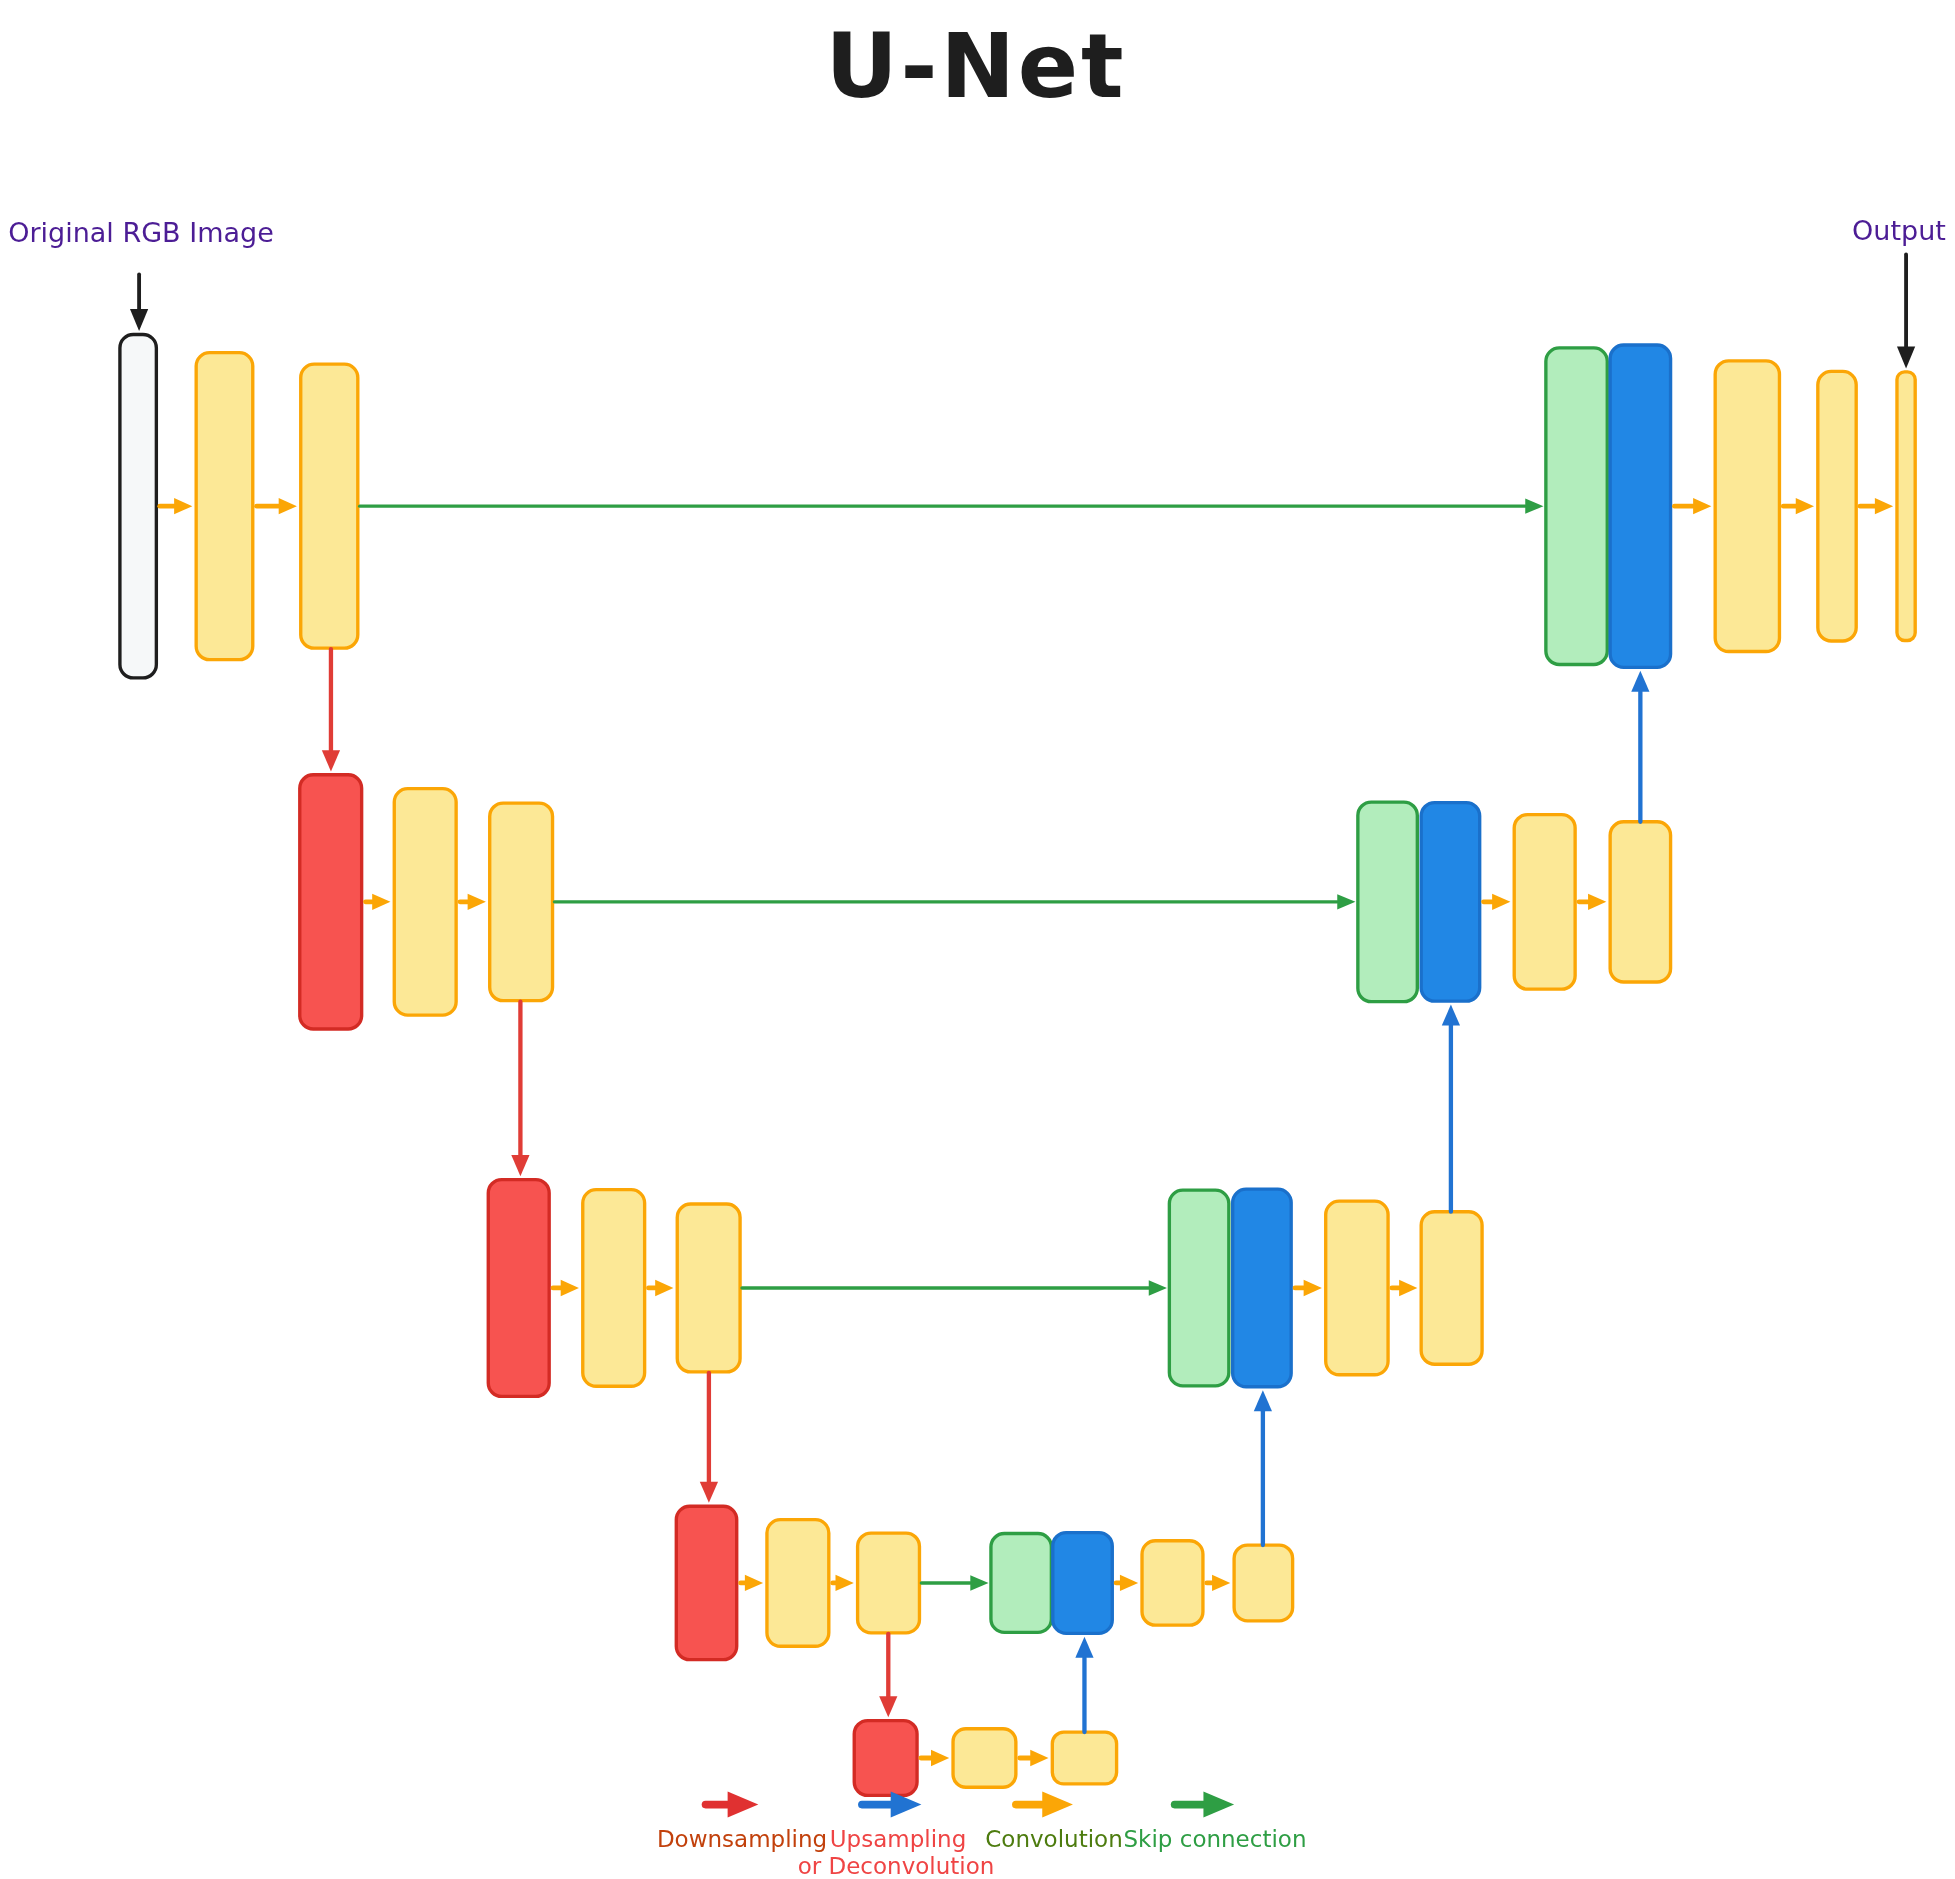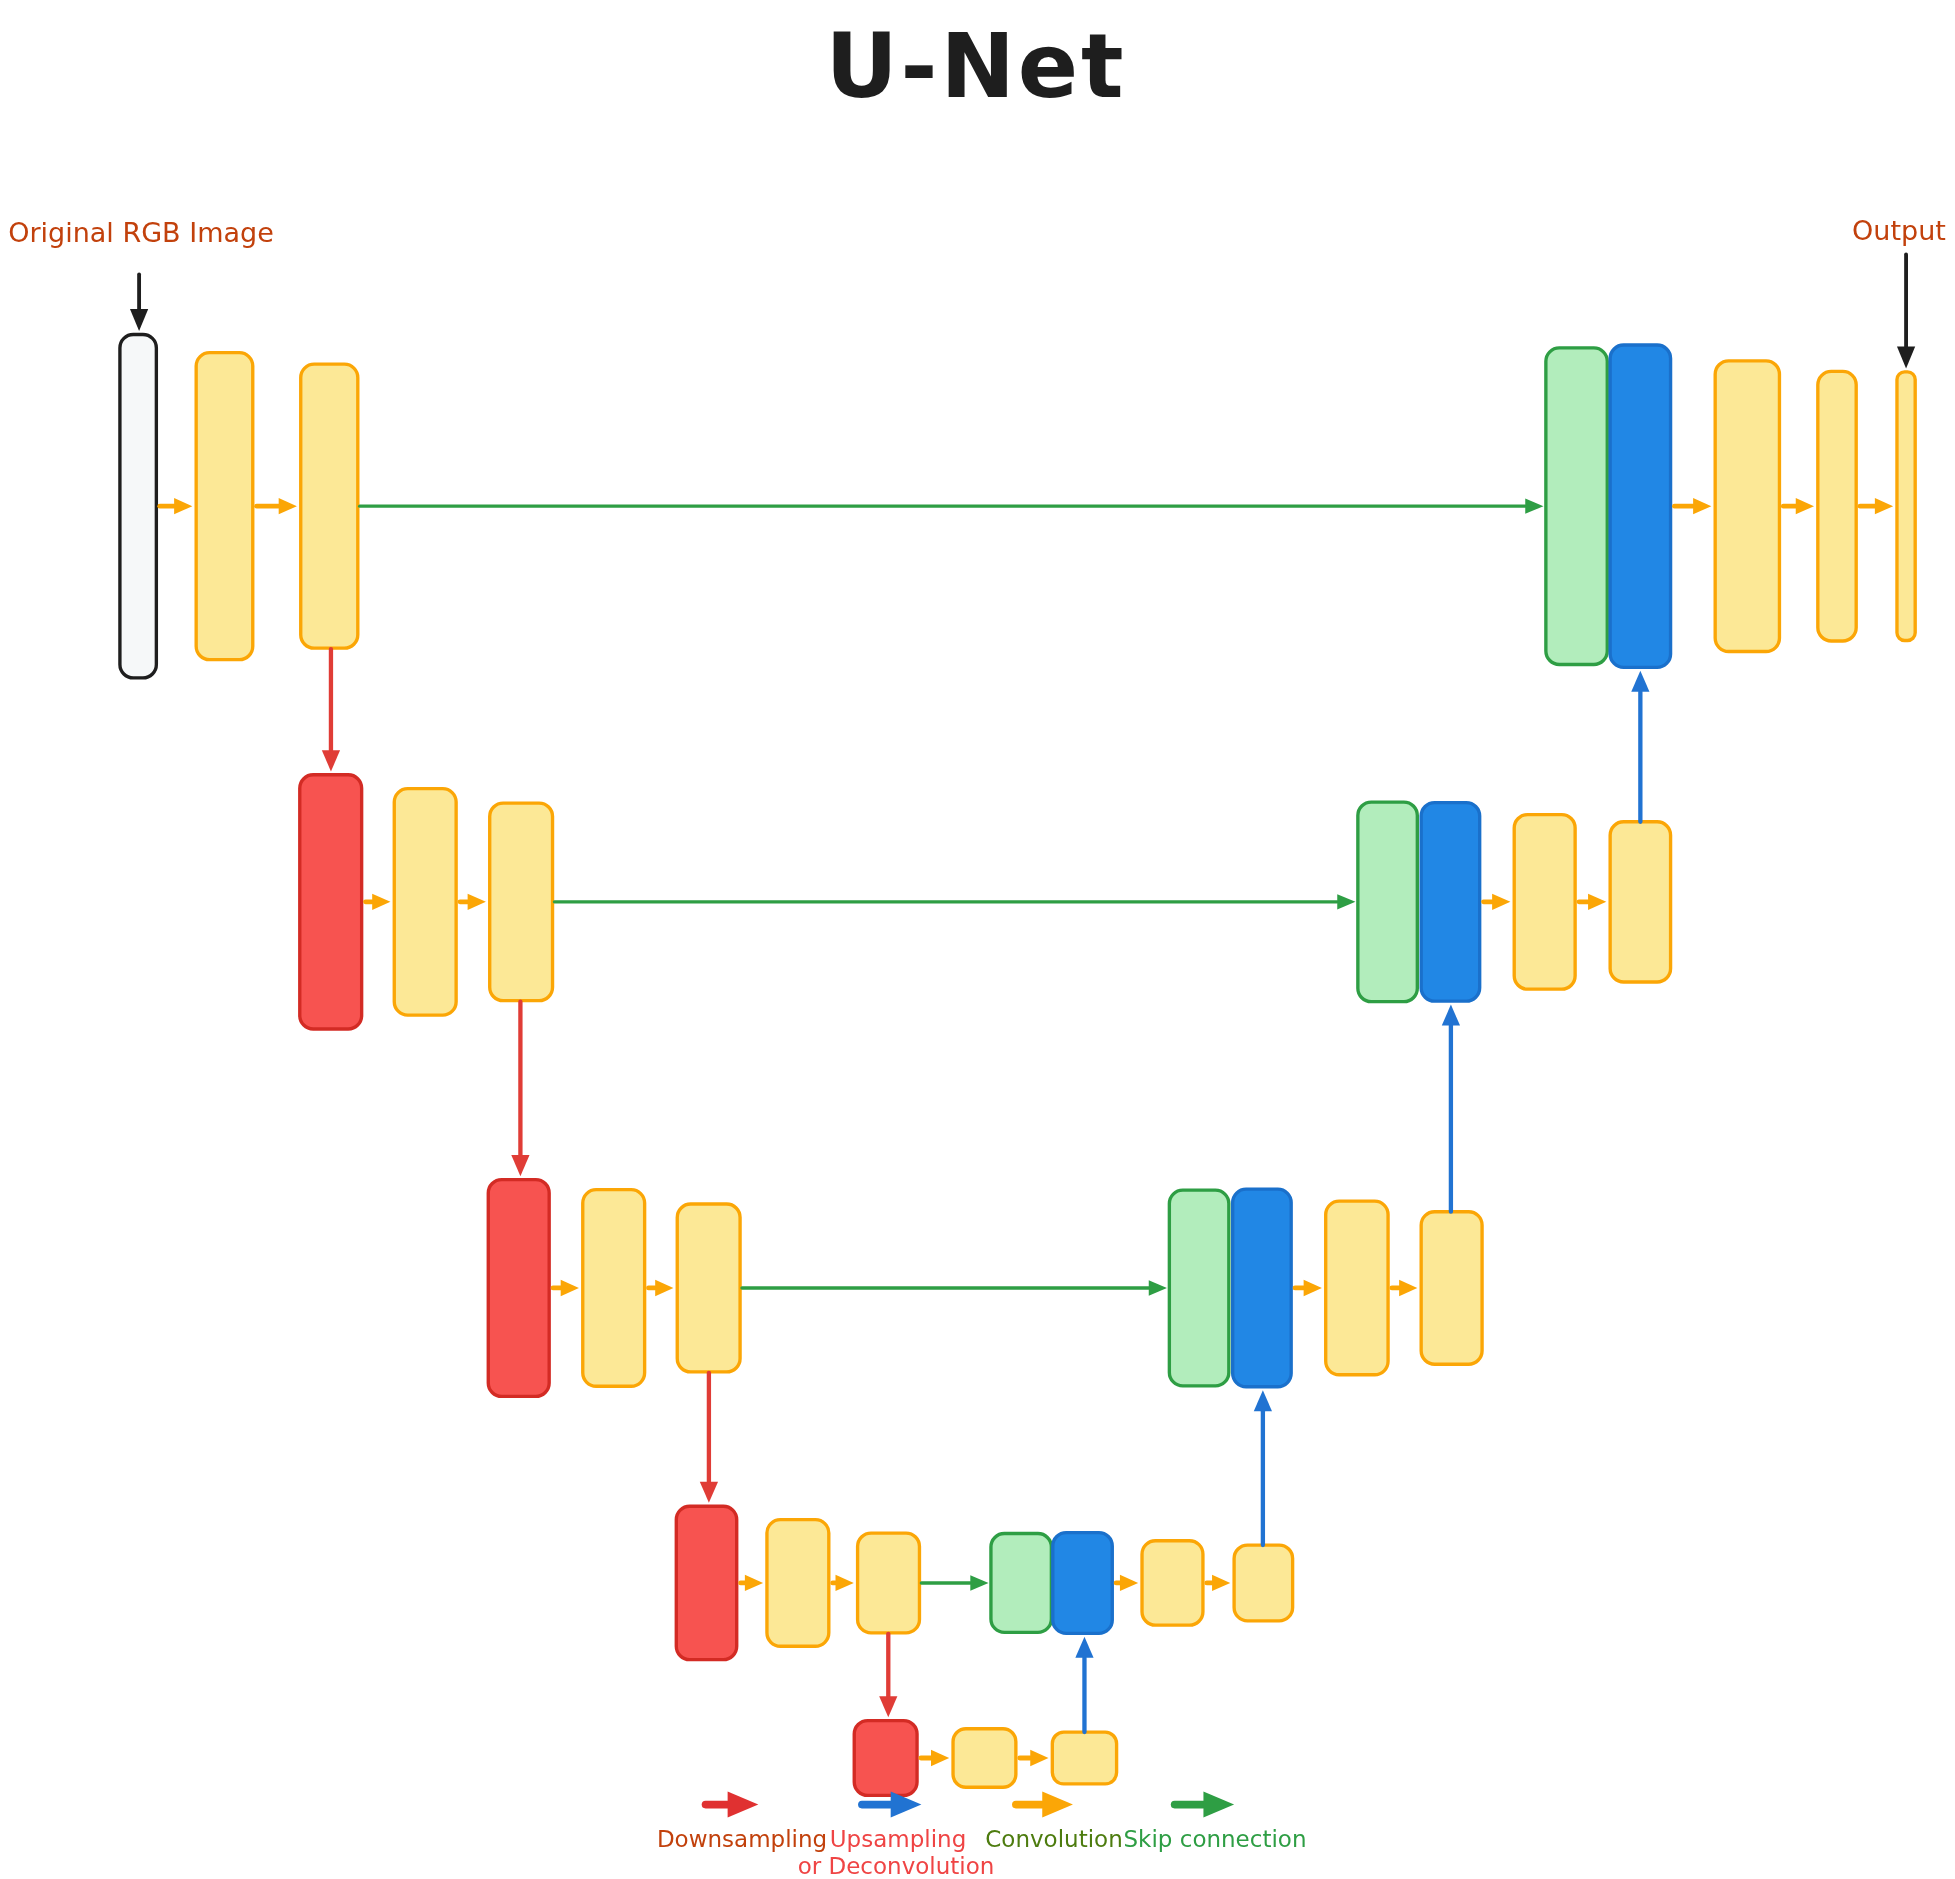--- a/index.html
+++ b/index.html
@@ -18,21 +18,21 @@
     font-weight:600;
     letter-spacing:2.9px;
     color:#1e1e1e;
     white-space:nowrap;
   }
   .io-label{
     position:absolute;
     transform:translateX(-50%);
     font-size:27px;
     font-weight:500;
-    color:#c2410c;
+    color:#4c1d95;
     white-space:nowrap;
   }
   .legend-label{
     position:absolute;
     transform:translateX(-50%);
     font-size:23px;
     font-weight:500;
     white-space:nowrap;
   }
   .c-red{color:#c2410c;}

